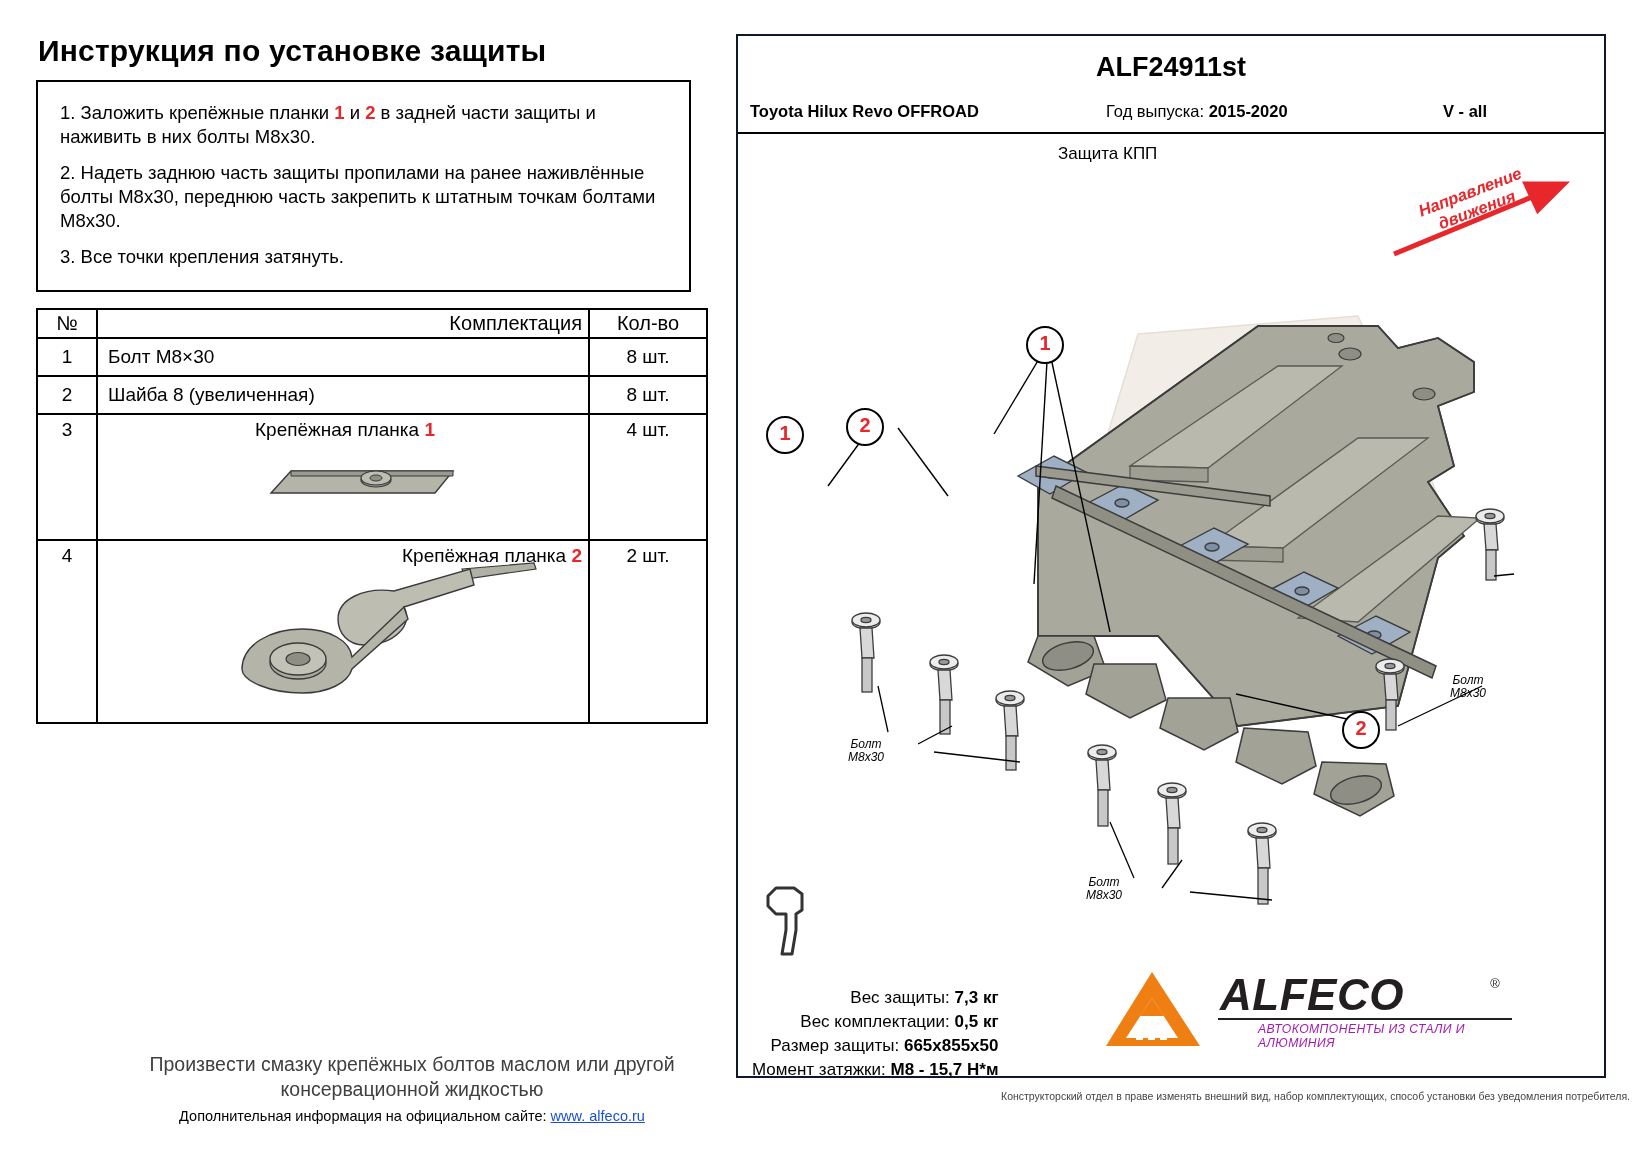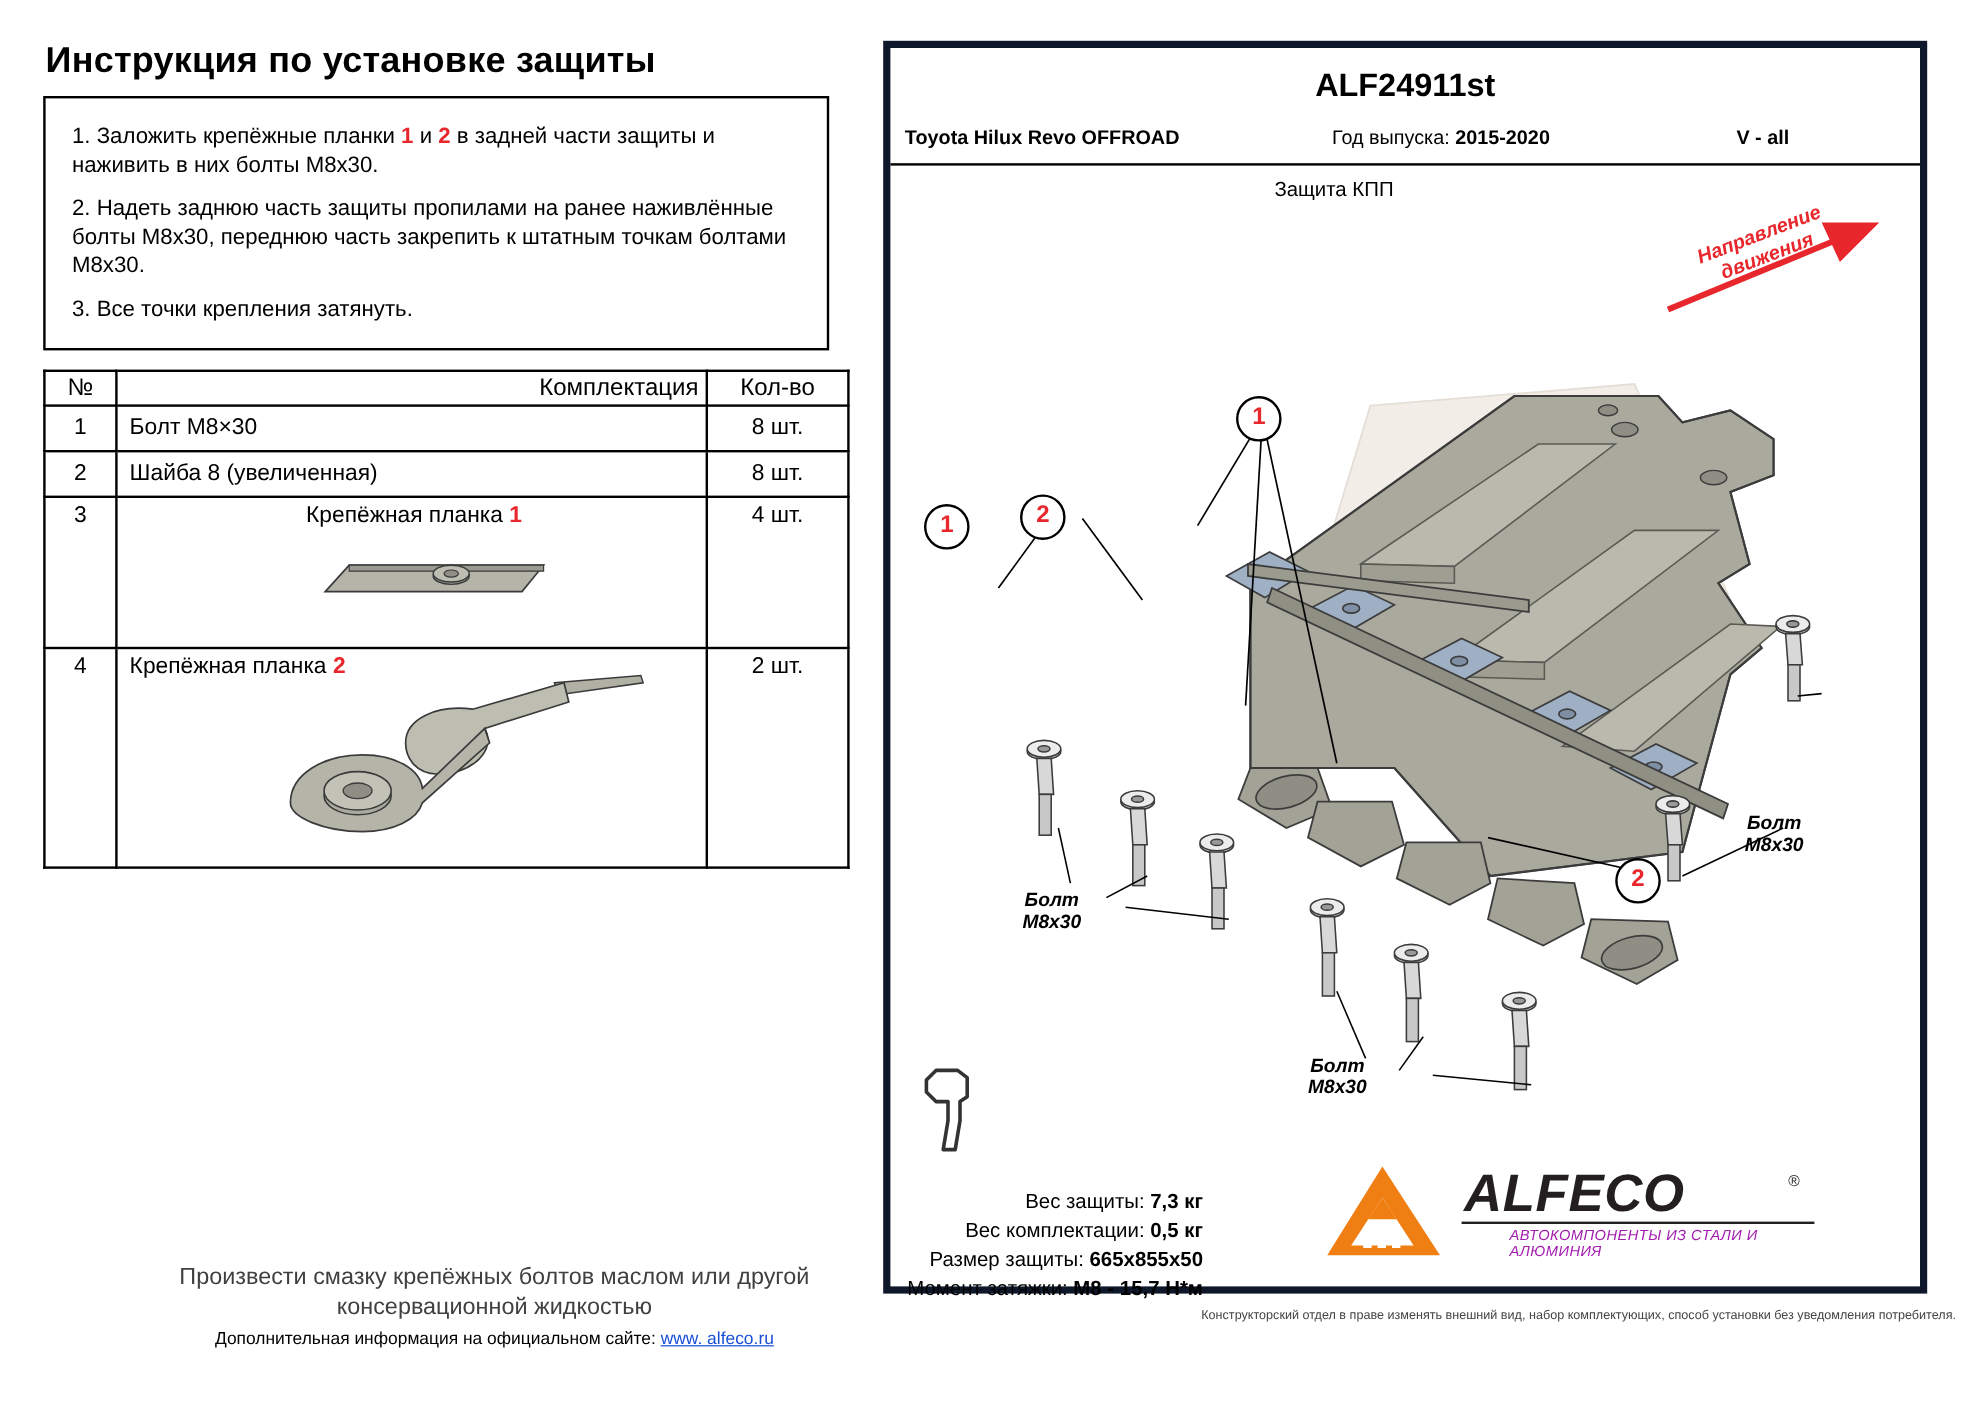--- a/index.html
+++ b/index.html
@@ -59,21 +59,21 @@
     font-size: 19px;
     font-weight: normal;
     padding: 2px 6px;
   }
   table.kit th { font-size: 20px; }
   .col-num  { width: 46px;  text-align: center; }
   .col-name { text-align: left; padding-left: 10px !important; }
   .col-qty  { width: 104px; text-align: center; }
   .row-h td { height: 32px; }
   .cell-img { height: 118px; vertical-align: middle; text-align: center; position: relative; }
-  .cell-img2 { height: 175px; vertical-align: middle; text-align: left; position: relative; }
+  .cell-img2 { height: 175px; vertical-align: middle; text-align: right; position: relative; }
   .name-top { vertical-align: top; padding-top: 4px !important; }
   .qty-top { vertical-align: top; padding-top: 4px !important; }
 
   
   .plank1 {
     position: absolute;
     left: 165px; top: 28px;
     width: 195px; height: 58px;
   }
   
@@ -103,21 +103,21 @@
   }
   .foot-link { color: #1b4fd6; text-decoration: underline; }
 
   
   .right-panel {
     position: absolute;
     left: 736px;
     top: 34px;
     width: 870px;
     height: 1044px;
-    border: 6px solid #0f172a;
+    border: 2px solid #0f172a;
     box-sizing: border-box;
   }
   .art-code {
     position: absolute;
     left: 0; right: 0;
     top: 16px;
     text-align: center;
     font-size: 27px;
     font-weight: bold;
   }
@@ -177,22 +177,22 @@
     color: #e8272c;
     font-weight: bold;
     font-size: 20px;
     text-align: center;
     line-height: 31px;
     background: #fff;
   }
   .bolt-label {
     position: absolute;
     font-style: italic;
-    font-weight: bold;
-    font-size: 16px;
+    font-weight: normal;
+    font-size: 12px;
     line-height: 1.12;
     text-align: center;
     white-space: nowrap;
   }
 
   
   .specs {
     position: absolute;
     left: 14px;
     top: 950px;

